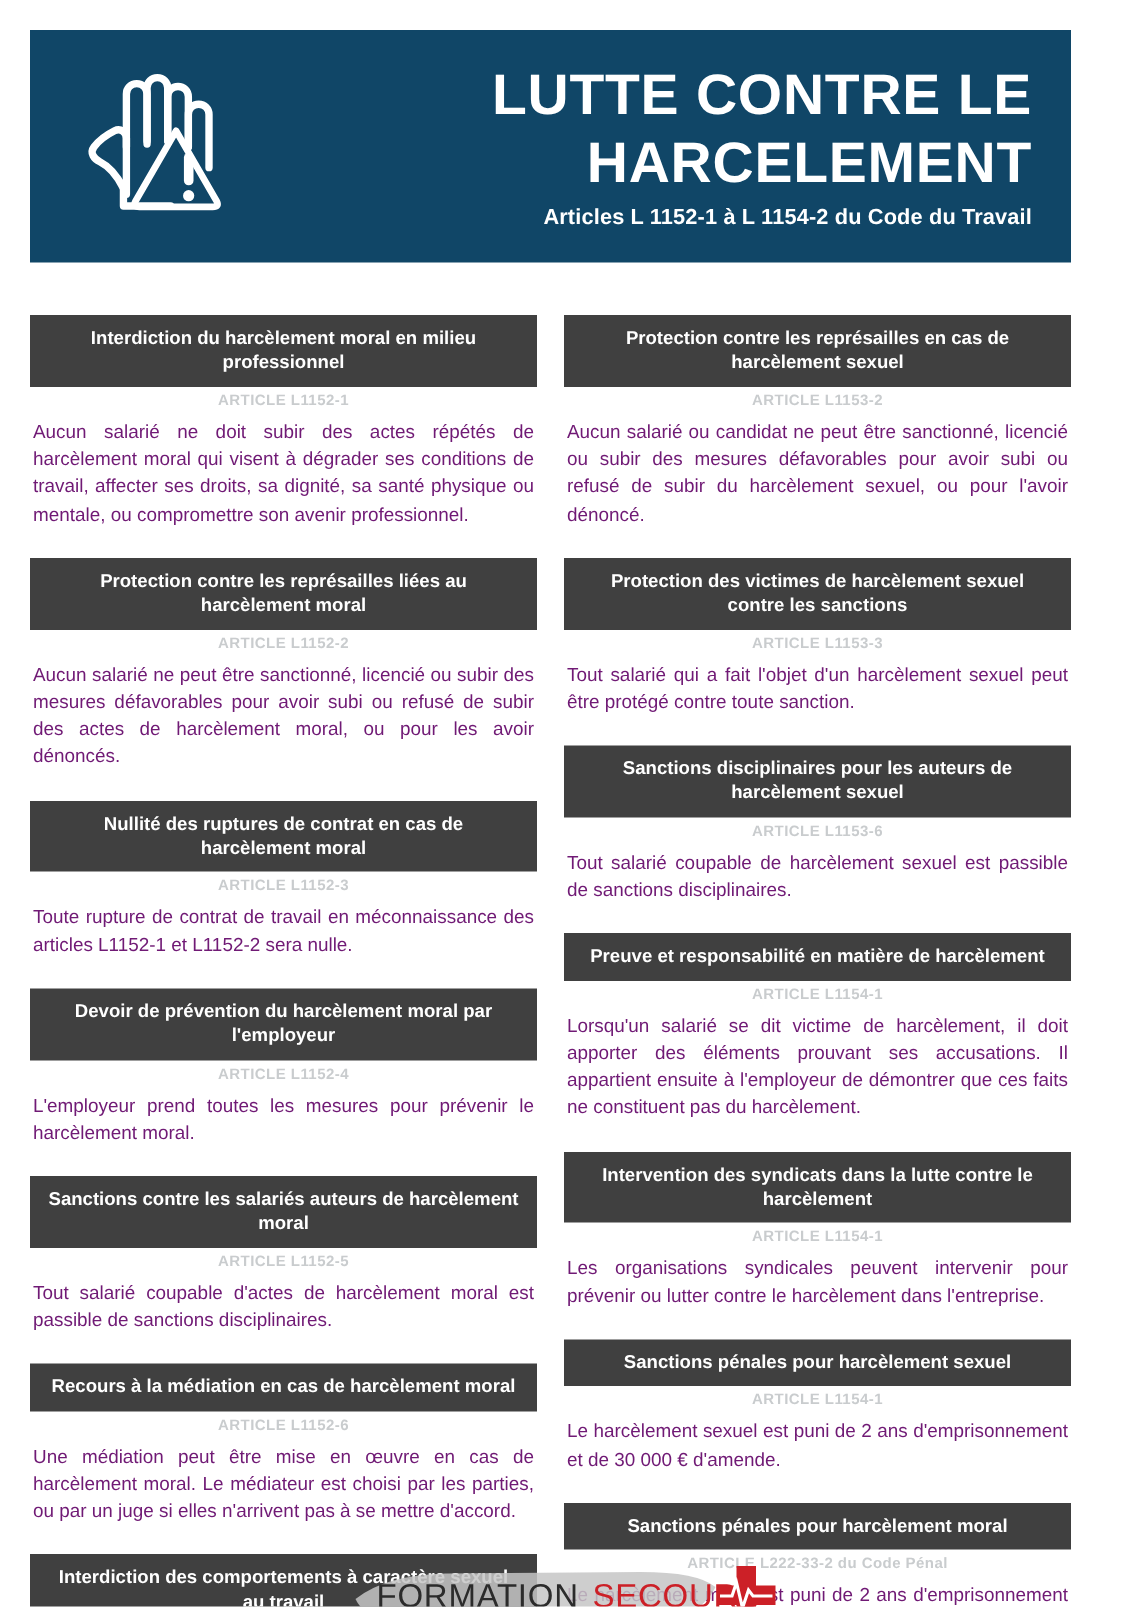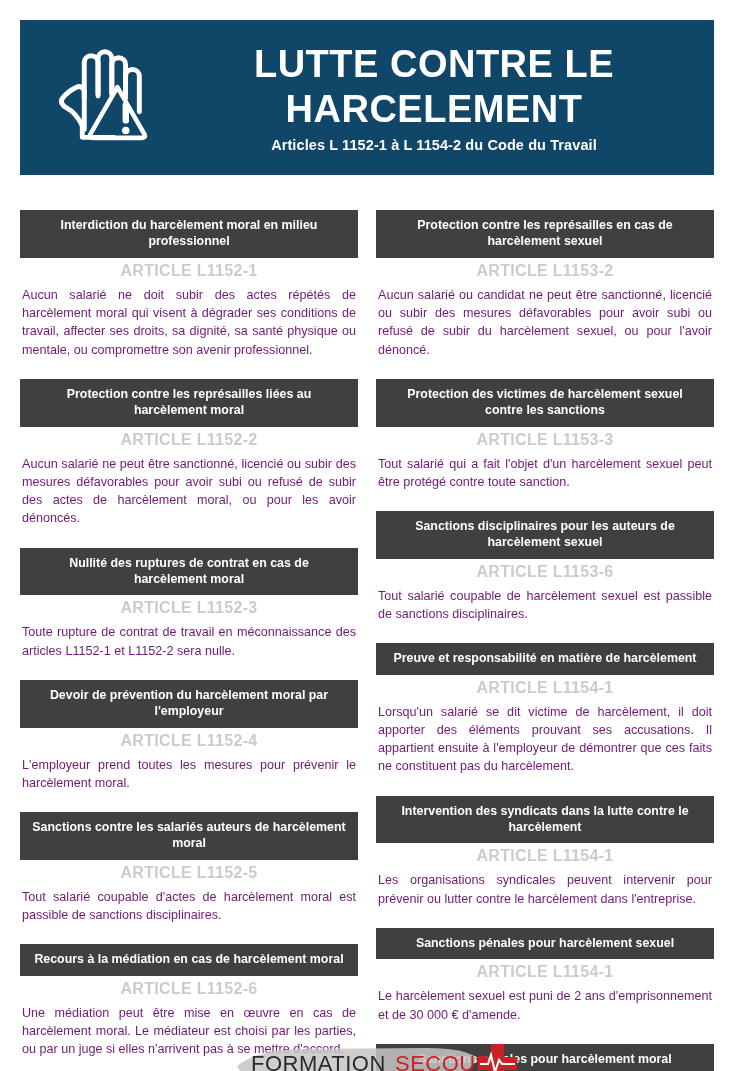--- a/index.html
+++ b/index.html
@@ -31,21 +31,21 @@
   .header-icon {
     width: 160px;
     flex: 0 0 160px;
     display: flex;
     align-items: center;
     justify-content: center;
   }
   .header-text {
     flex: 1 1 auto;
     padding-right: 26px;
-    text-align: center;
+    text-align: right;
   }
   .header-title {
     color: #ffffff;
     font-size: 38px;
     font-weight: bold;
     line-height: 1.18;
     letter-spacing: 0.5px;
     margin: 0 0 6px 0;
   }
   .header-sub {
@@ -79,21 +79,21 @@
     color: #ffffff;
     font-size: 12.4px;
     font-weight: bold;
     text-align: center;
     line-height: 1.32;
     padding: 7px 12px 8px 12px;
     margin-top: 20px;
   }
   .card-article {
     color: #c9ccce;
-    font-size: 16px;
+    font-size: 10px;
     font-weight: bold;
     text-align: center;
     letter-spacing: 0.3px;
     padding: 4px 4px 2px 4px;
   }
   .card-body {
     color: #701a75;
     font-size: 12.6px;
     line-height: 1.45;
     text-align: justify;

